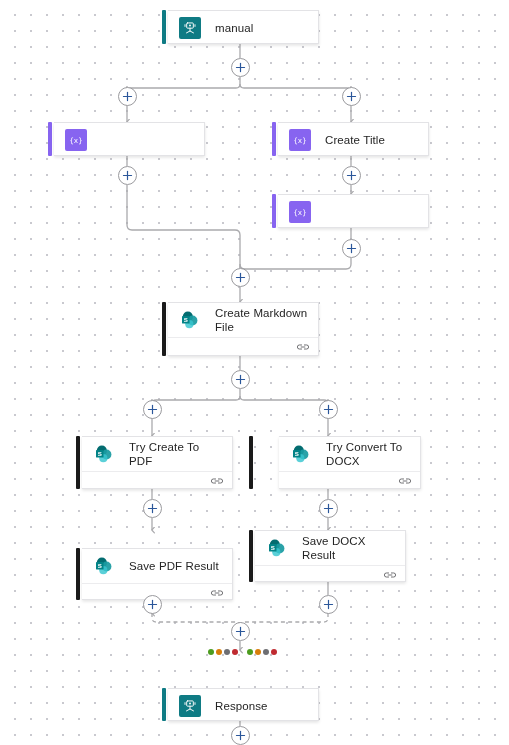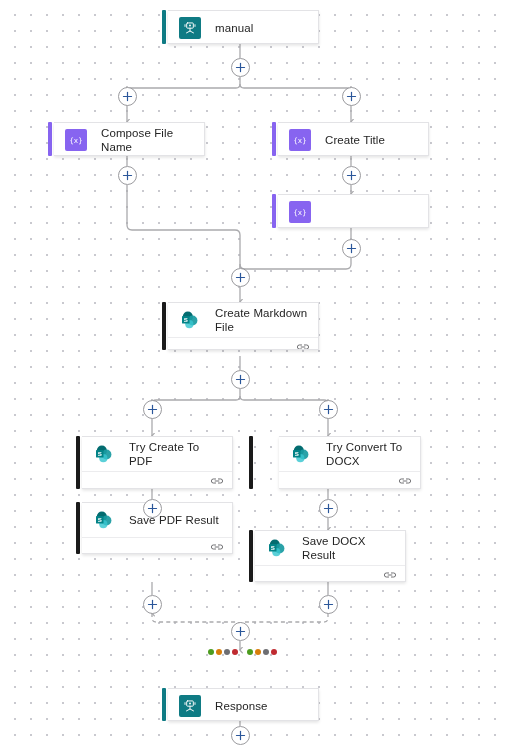--- a/index.html
+++ b/index.html
@@ -226,21 +226,20 @@
   <div class="node" style="left:48px; top:122px; width:157px; height:34px;">
     <div class="accent" style="background:#8764f0;"></div>
     <div class="accent-gap"></div>
     <div class="card">
       <div class="card-main">
         <span class="node-icon" style="background:#8764f0;">
           <svg width="16" height="12" viewBox="0 0 20 14">
             <text x="10" y="10.5" text-anchor="middle" font-size="9" font-family="DejaVu Sans Mono, monospace" fill="#ffffff">{x}</text>
           </svg>
         </span>
-        <span class="node-label">Compose File Name</span>
       </div>
     </div>
   </div>
 
   <div class="node" style="left:272px; top:122px; width:157px; height:34px;">
     <div class="accent" style="background:#8764f0;"></div>
     <div class="accent-gap"></div>
     <div class="card">
       <div class="card-main">
         <span class="node-icon" style="background:#8764f0;">
@@ -260,21 +259,21 @@
       <div class="card-main">
         <span class="node-icon" style="background:#8764f0;">
           <svg width="16" height="12" viewBox="0 0 20 14">
             <text x="10" y="10.5" text-anchor="middle" font-size="9" font-family="DejaVu Sans Mono, monospace" fill="#ffffff">{x}</text>
           </svg>
         </span>
       </div>
     </div>
   </div>
 
-  <div class="node" style="left:162px; top:302px; width:157px; height:48px;">
+  <div class="node" style="left:162px; top:302px; width:157px; height:54px;">
     <div class="accent" style="background:#1a1a1a;"></div>
     <div class="accent-gap"></div>
     <div class="card">
       <div class="card-main">
         <span class="node-icon">
           <svg width="20" height="20" viewBox="0 0 24 24">
             <circle cx="9.4" cy="8" r="6.1" fill="#036c70"></circle>
             <circle cx="15" cy="12.6" r="5.9" fill="#1a9ba1" opacity="0.93"></circle>
             <circle cx="11.2" cy="17" r="4.9" fill="#37c6d0" opacity="0.82"></circle>
             <rect x="2.4" y="7.2" width="9" height="9" rx="1" fill="#038387"></rect>
@@ -351,21 +350,21 @@
               <path d="M7.2,3.4 L4.4,3.4 A2.6,2.6 0 0 0 4.4,8.6 L7.2,8.6"></path>
               <path d="M10.8,3.4 L13.6,3.4 A2.6,2.6 0 0 1 13.6,8.6 L10.8,8.6"></path>
               <path d="M6.6,6 L11.4,6"></path>
             </g>
           </svg>
         </span>
       </div>
     </div>
   </div>
 
-  <div class="node" style="left:76px; top:502px; width:157px; height:52px;">
+  <div class="node" style="left:76px; top:548px; width:157px; height:52px;">
     <div class="accent" style="background:#1a1a1a;"></div>
     <div class="accent-gap"></div>
     <div class="card">
       <div class="card-main">
         <span class="node-icon">
           <svg width="20" height="20" viewBox="0 0 24 24">
             <circle cx="9.4" cy="8" r="6.1" fill="#036c70"></circle>
             <circle cx="15" cy="12.6" r="5.9" fill="#1a9ba1" opacity="0.93"></circle>
             <circle cx="11.2" cy="17" r="4.9" fill="#37c6d0" opacity="0.82"></circle>
             <rect x="2.4" y="7.2" width="9" height="9" rx="1" fill="#038387"></rect>

